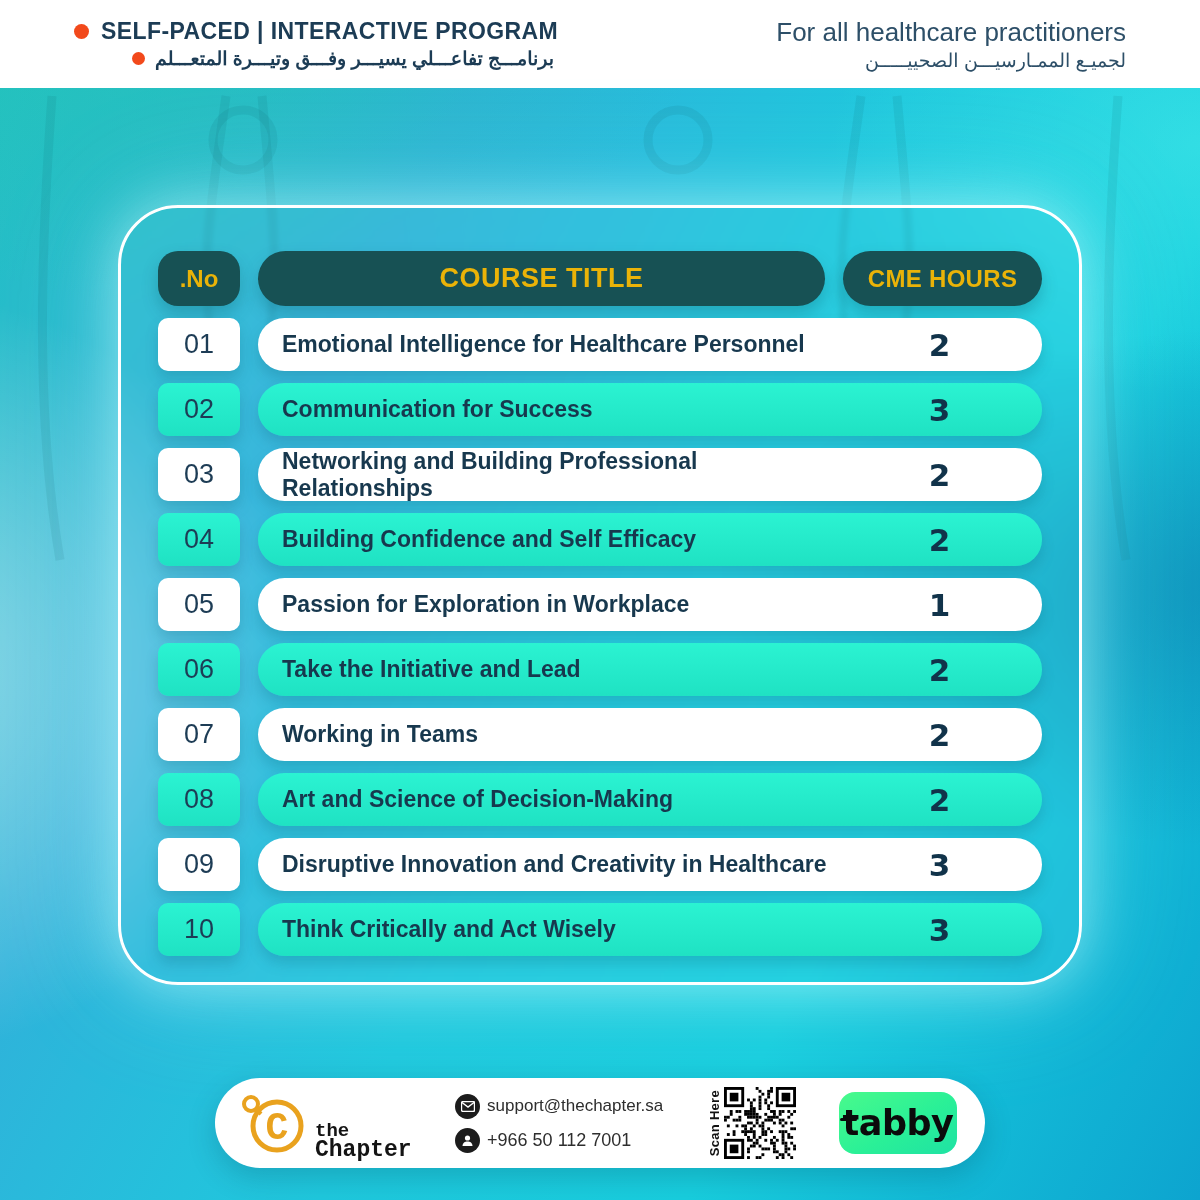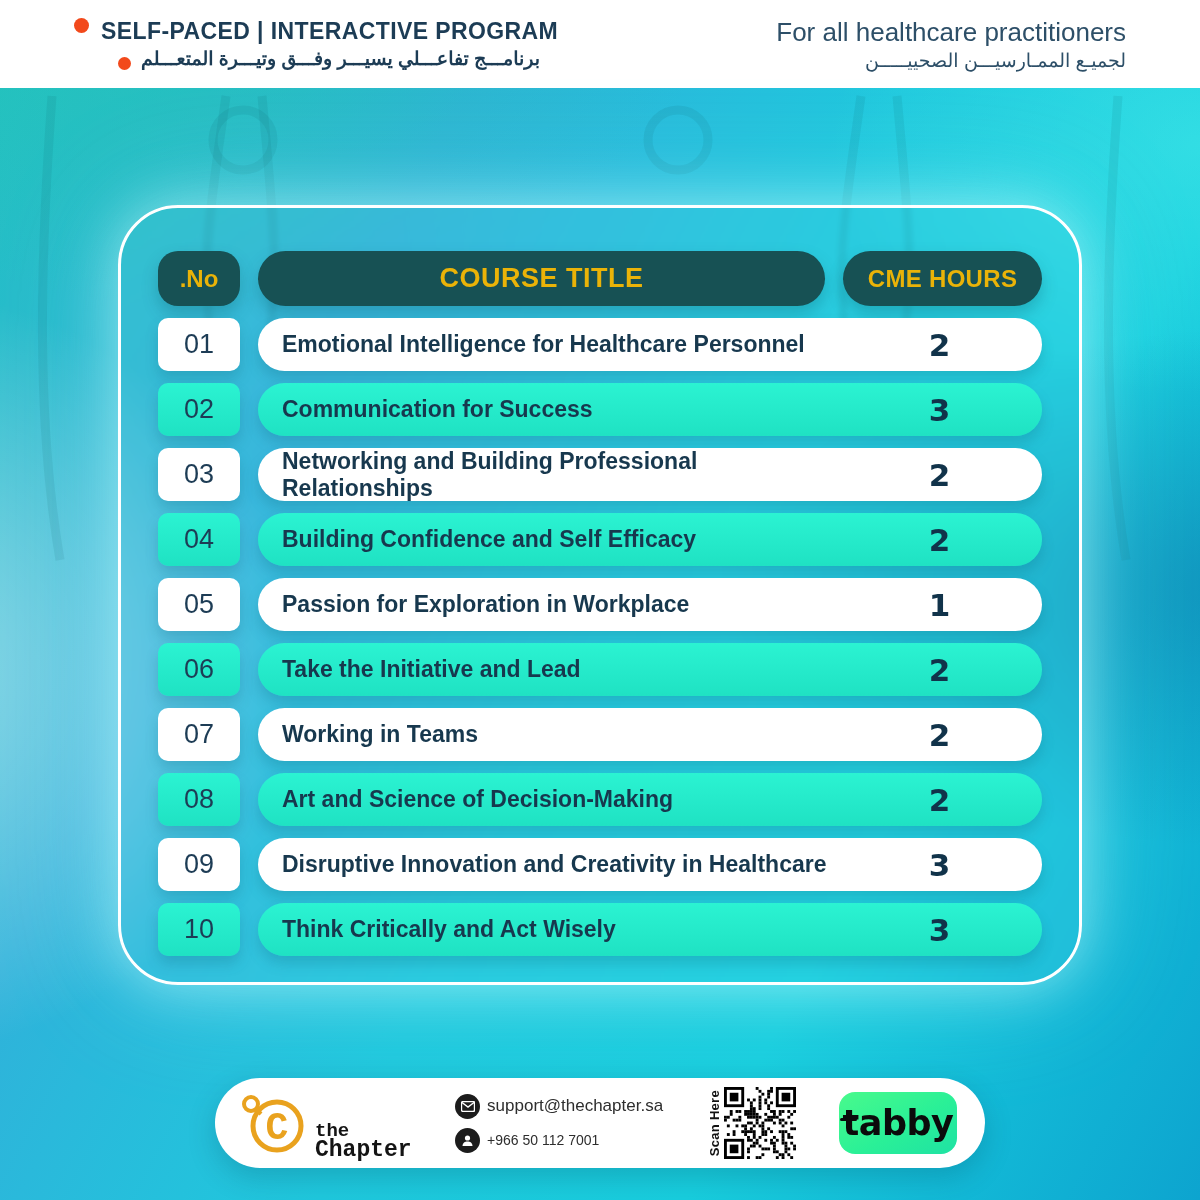--- a/index.html
+++ b/index.html
@@ -10,24 +10,24 @@
       radial-gradient(760px 700px at -10% 56%, rgba(255,255,255,.52), transparent 55%),
       radial-gradient(620px 420px at 100% 12%, rgba(90,248,238,.38), transparent 60%),
       radial-gradient(820px 520px at 18% 0%, rgba(35,200,172,.50), transparent 60%),
       linear-gradient(118deg,#23c1c2 0%,#2fb2da 28%,#1fc8dd 52%,#18cede 72%,#0da4cf 100%);}
   .decor{position:absolute;inset:0;pointer-events:none;}
 
   
   .topbar{position:absolute;left:0;top:0;width:1200px;height:88px;background:#ffffff;
     display:flex;justify-content:space-between;align-items:center;padding:0 74px;box-sizing:border-box;}
   .tb-left{display:flex;flex-direction:column;align-items:flex-end;gap:2px;}
-  .tb-line1{display:flex;gap:12px;}
+  .tb-line1{display:flex;align-items:center;gap:12px;}
   .dot{width:15px;height:15px;border-radius:50%;background:#f2491b;flex:0 0 auto;}
   .tb-title{font-size:23px;font-weight:800;color:#1c3c55;letter-spacing:.4px;}
-  .tb-line2{display:flex;align-items:flex-end;gap:10px;margin-right:18px;}
+  .tb-line2{display:flex;align-items:center;gap:10px;margin-right:4px;}
   .tb-ar{font-size:19px;font-weight:700;color:#1c3c55;}
   .tb-right{display:flex;flex-direction:column;align-items:flex-end;gap:1px;}
   .tb-aud-en{font-size:26px;font-weight:400;color:#2d4f68;}
   .tb-aud-ar{font-size:19px;font-weight:400;color:#2d4f68;letter-spacing:.5px;}
 
   
   .panel{position:absolute;left:118px;top:205px;width:964px;height:780px;box-sizing:border-box;
     border:3px solid #ffffff;border-radius:60px;
     background:rgba(150,240,245,.10);
     box-shadow:0 0 55px rgba(200,255,255,.55), 0 0 120px rgba(160,240,250,.30);
@@ -230,21 +230,21 @@
         </span>
         <span class="c-text">support@thechapter.sa</span>
       </div>
       <div class="c-line">
         <span class="c-icon">
           <svg width="13" height="13" viewBox="0 0 13 13">
             <circle cx="6.5" cy="4" r="2.6" fill="#fff"></circle>
             <path d="M1.5 12 C1.5 8.8 4 7.4 6.5 7.4 C9 7.4 11.5 8.8 11.5 12 Z" fill="#fff"></path>
           </svg>
         </span>
-        <span class="c-text" style="font-size:14px">+966 50 112 7001</span>
+        <span class="c-text" style="font-size:18px">+966 50 112 7001</span>
       </div>
     </div>
 
     <div class="scanwrap">
       <span class="scan-label">Scan Here</span>
       <svg class="qr" viewBox="0 0 25 25">
         <rect x="0" y="0" width="25" height="25" fill="#fff"></rect>
         <g fill="#000">
           <rect x="0" y="0" width="7" height="7"></rect>
             <rect x="18" y="0" width="7" height="7"></rect>

